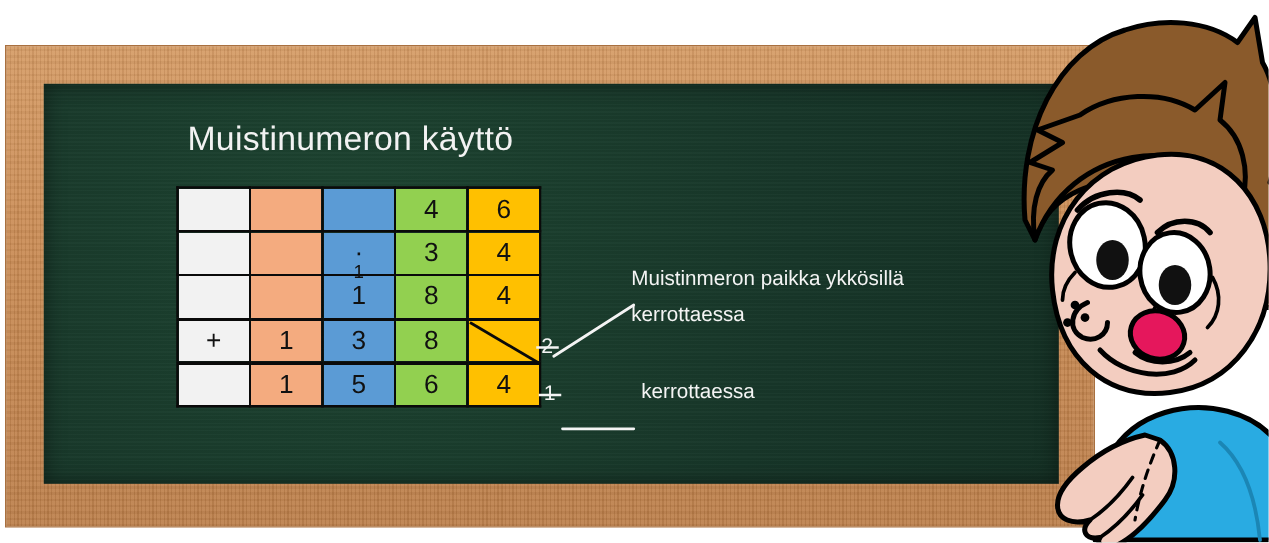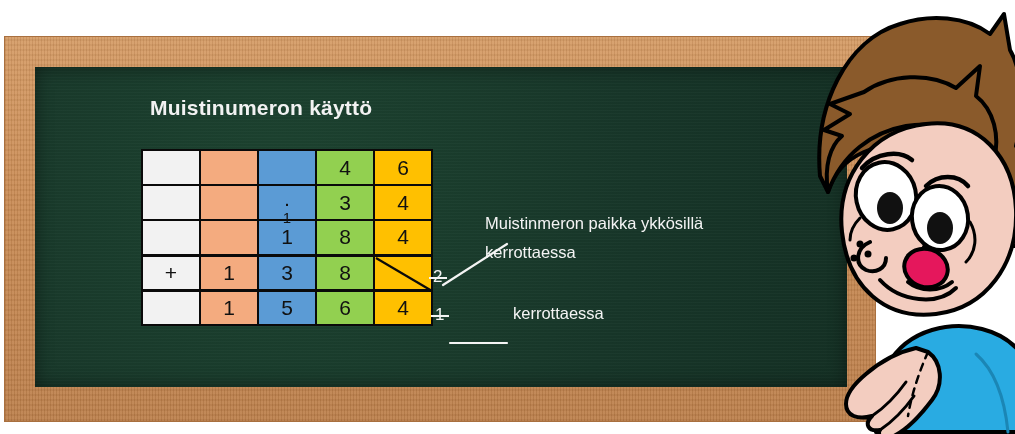--- a/index.html
+++ b/index.html
@@ -49,22 +49,22 @@
       radial-gradient(circle at 30% 40%, #1d4330 0%, #173629 60%, #143024 100%);
     box-shadow: inset 0 0 18px rgba(0,0,0,0.45);
     z-index: 2;
   }
 
   
   .board-title {
     position: absolute;
     left: 115px; top: 29px;
     color: #f2f2f2;
-    font-size: 21px;
-    font-weight: 700;
+    font-size: 27px;
+    font-weight: 400;
     letter-spacing: 0.2px;
     white-space: nowrap;
   }
 
   
   .math-table {
     position: absolute;
     left: 106px; top: 82px;
     border-collapse: collapse;
     table-layout: fixed;
@@ -195,21 +195,21 @@
 
       <div class="mini-mark" style="left:398px; top:200px;">
         <span>2</span>
         <span class="strike"></span>
       </div>
       <div class="mini-mark" style="left:400px; top:238px;">
         <span>1</span>
         <span class="strike"></span>
       </div>
 
-      <div class="annot" style="left:450px; top:142px;">
+      <div class="annot" style="left:470px; top:142px;">
         <div>Muistinmeron paikka ykkösillä</div>
         <div>kerrottaessa</div>
       </div>
       <div class="annot" style="left:478px; top:232px;">
         <div>kerrottaessa</div>
       </div>
 
     </div>
   </div>
 

